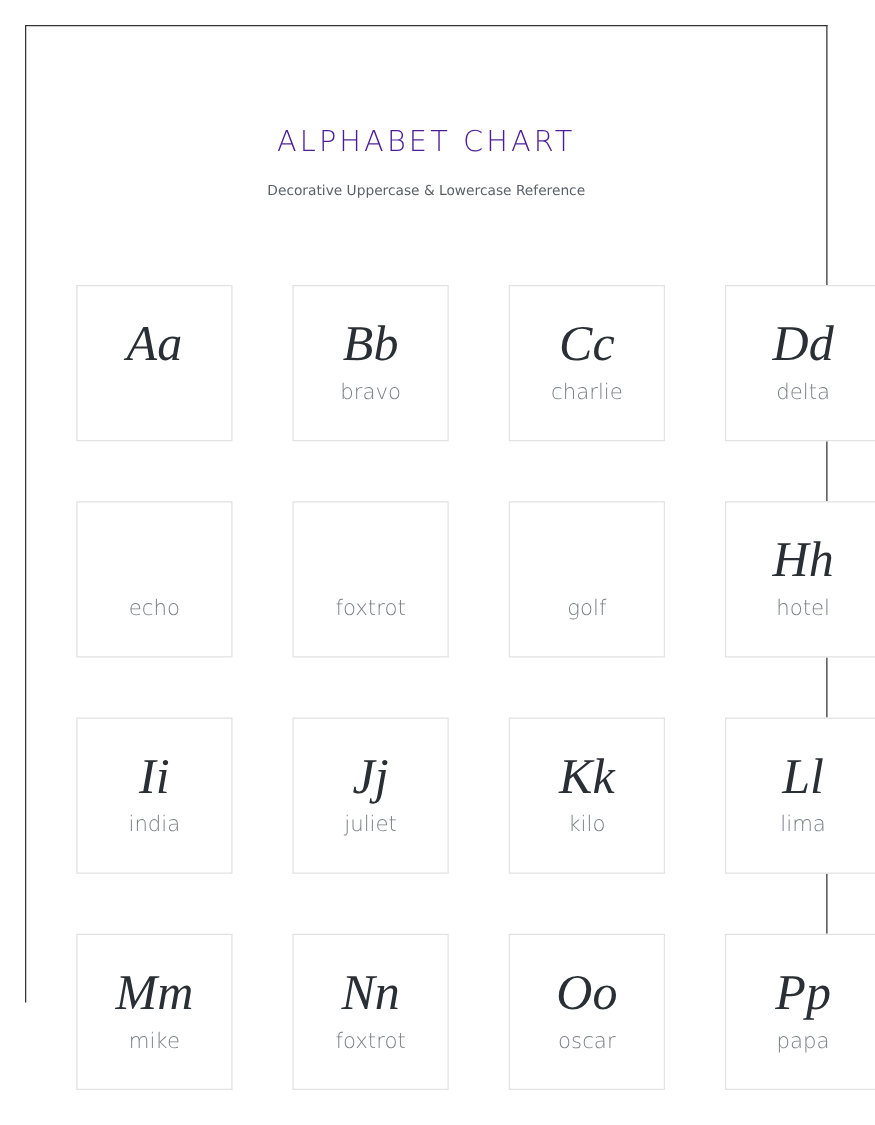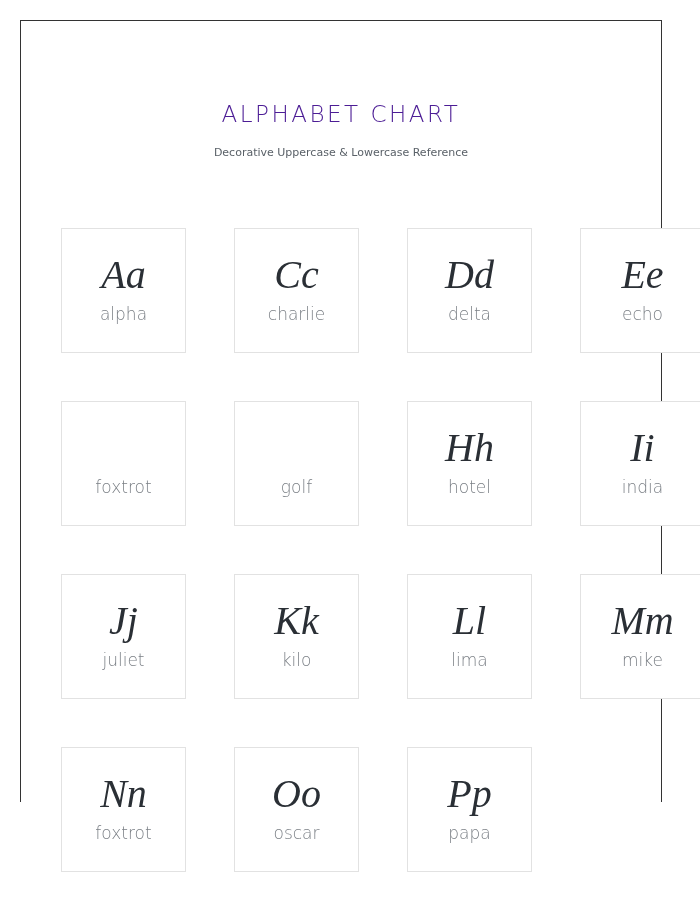--- a/index.html
+++ b/index.html
@@ -62,32 +62,34 @@
 </head>
 <body>
 
 <div class="frame">
   <div class="title">ALPHABET CHART</div>
   <div class="subtitle">Decorative Uppercase &amp; Lowercase Reference</div>
 
   <div class="grid">
     <div class="card">
       <div class="glyph">Aa</div>
-      <div class="word">alpha</div>
+    </div>
+    <div class="card">
+      <div class="glyph">Bb</div>
+      <div class="word">bravo</div>
     </div>
     <div class="card">
       <div class="glyph">Cc</div>
       <div class="word">charlie</div>
     </div>
     <div class="card">
       <div class="glyph">Dd</div>
       <div class="word">delta</div>
     </div>
     <div class="card">
-      <div class="glyph">Ee</div>
       <div class="word">echo</div>
     </div>
     <div class="card">
       <div class="word">foxtrot</div>
     </div>
     <div class="card">
       <div class="word">golf</div>
     </div>
     <div class="card">
       <div class="glyph">Hh</div>

